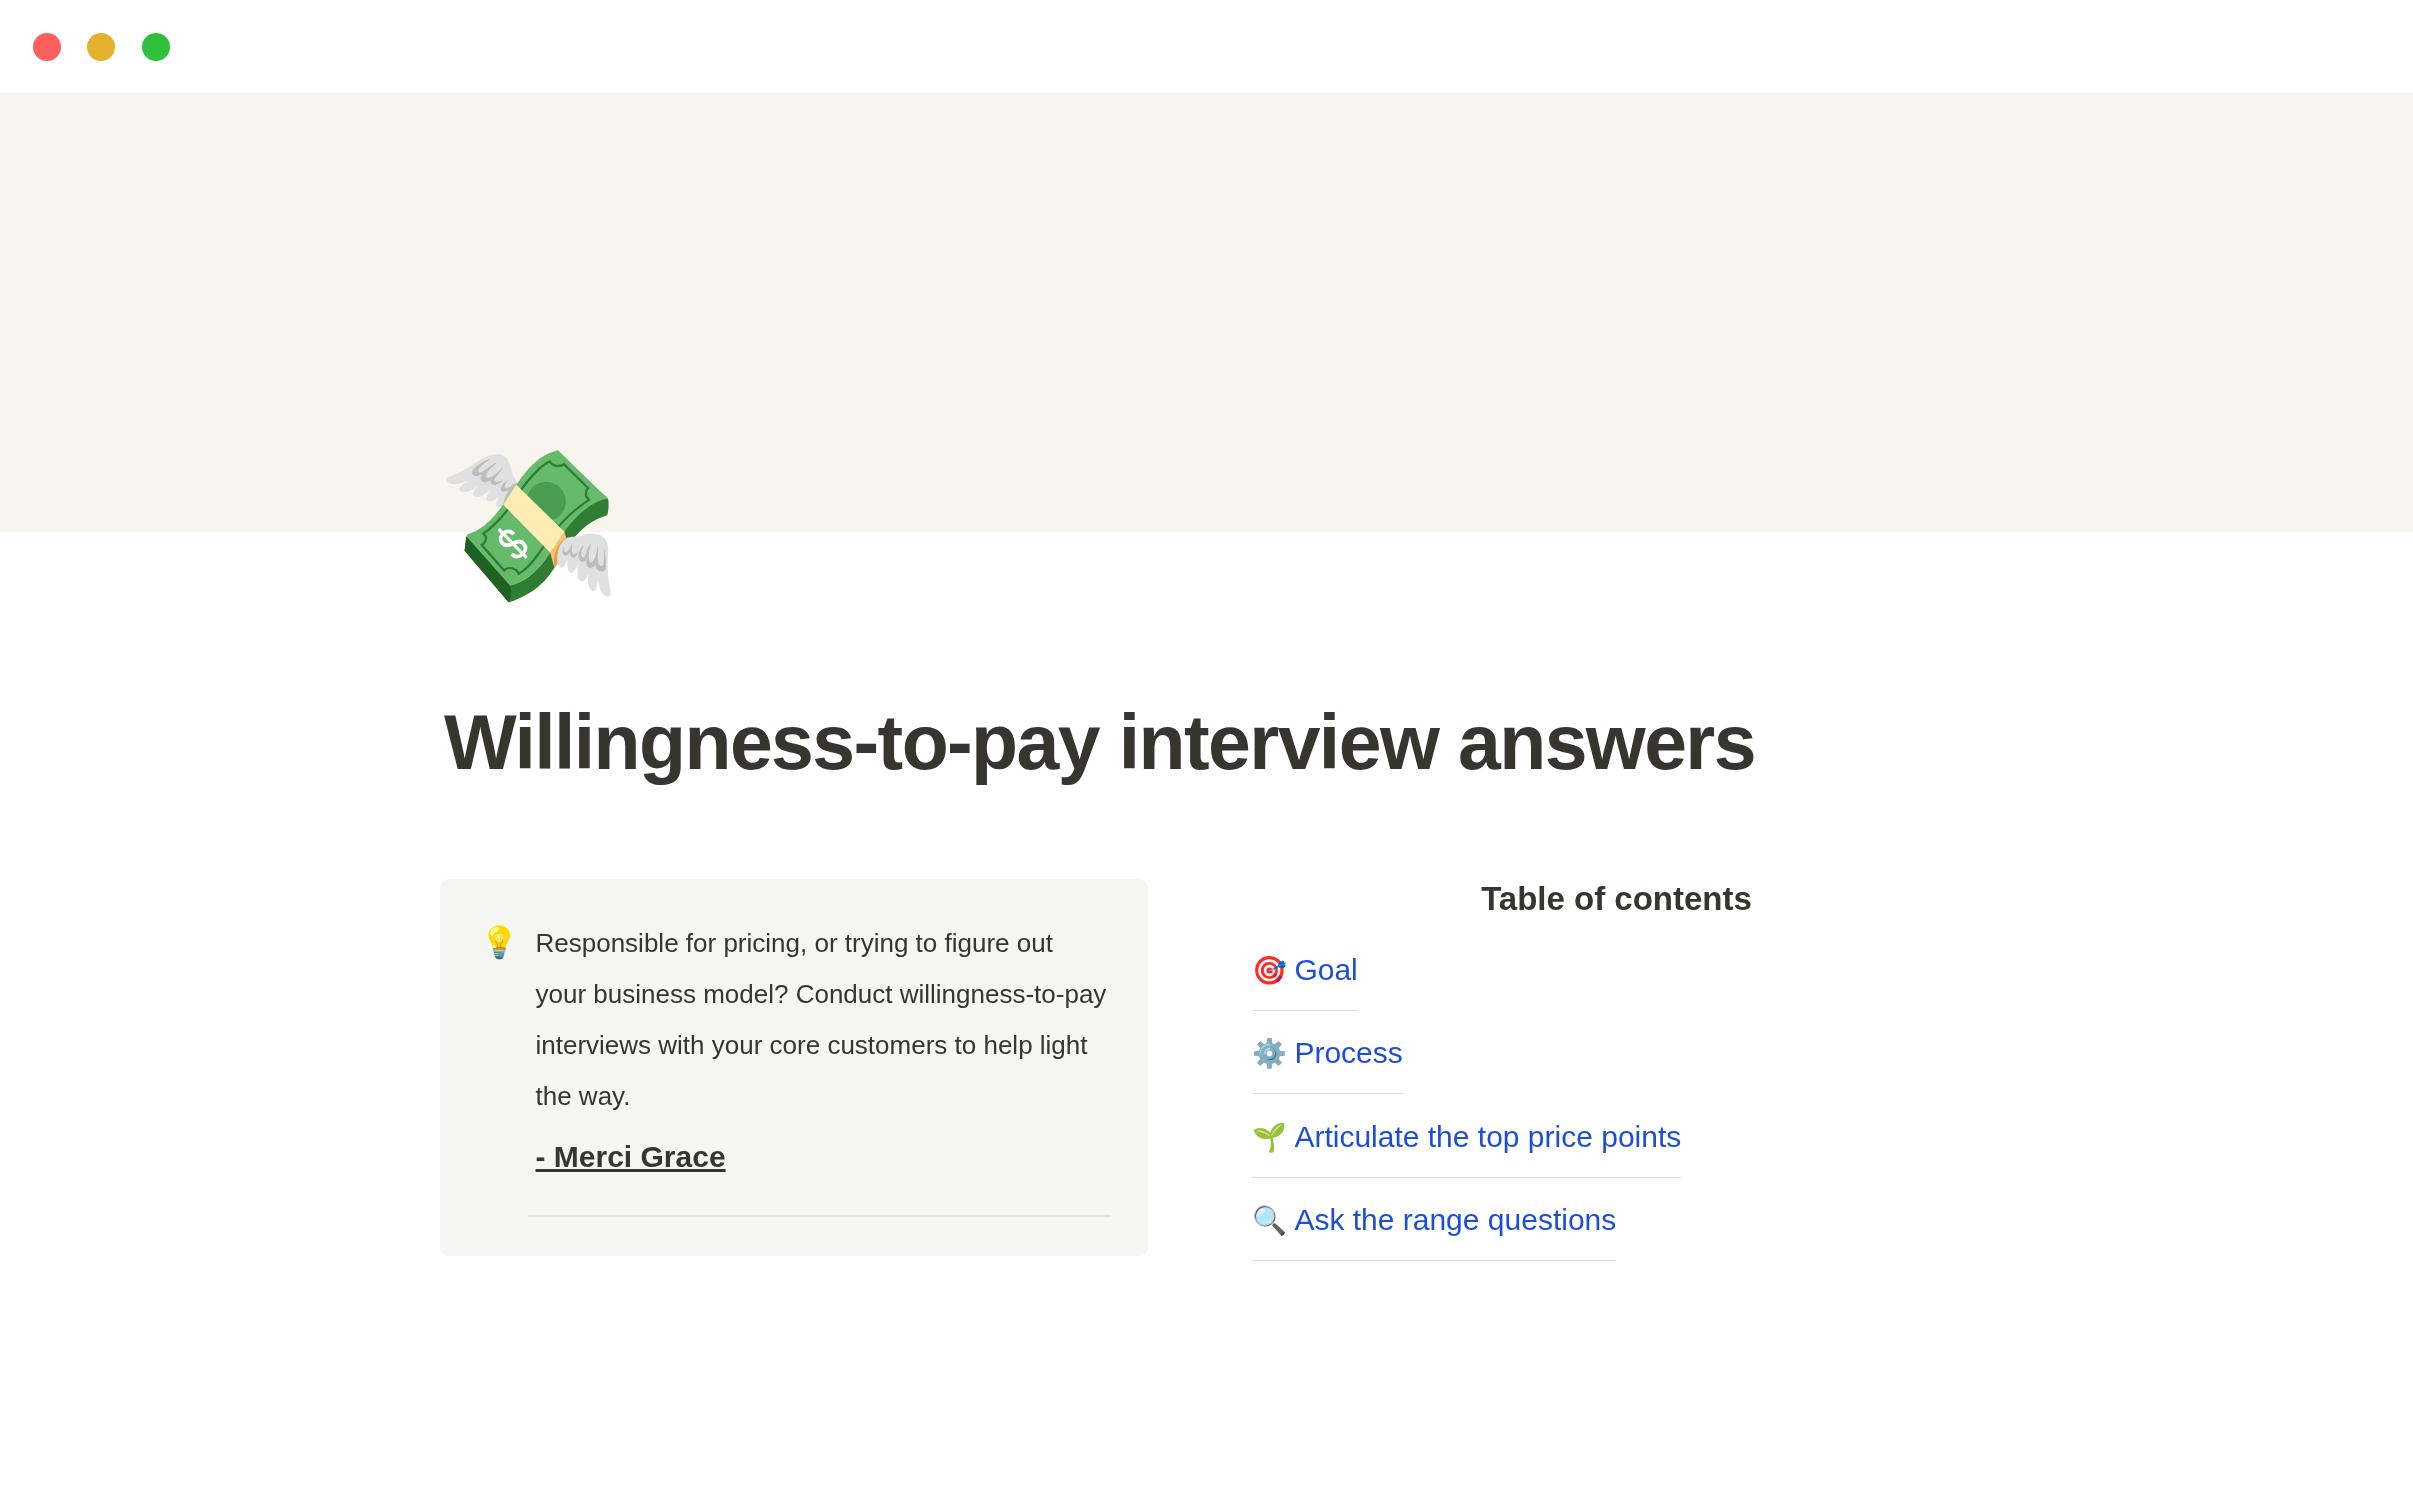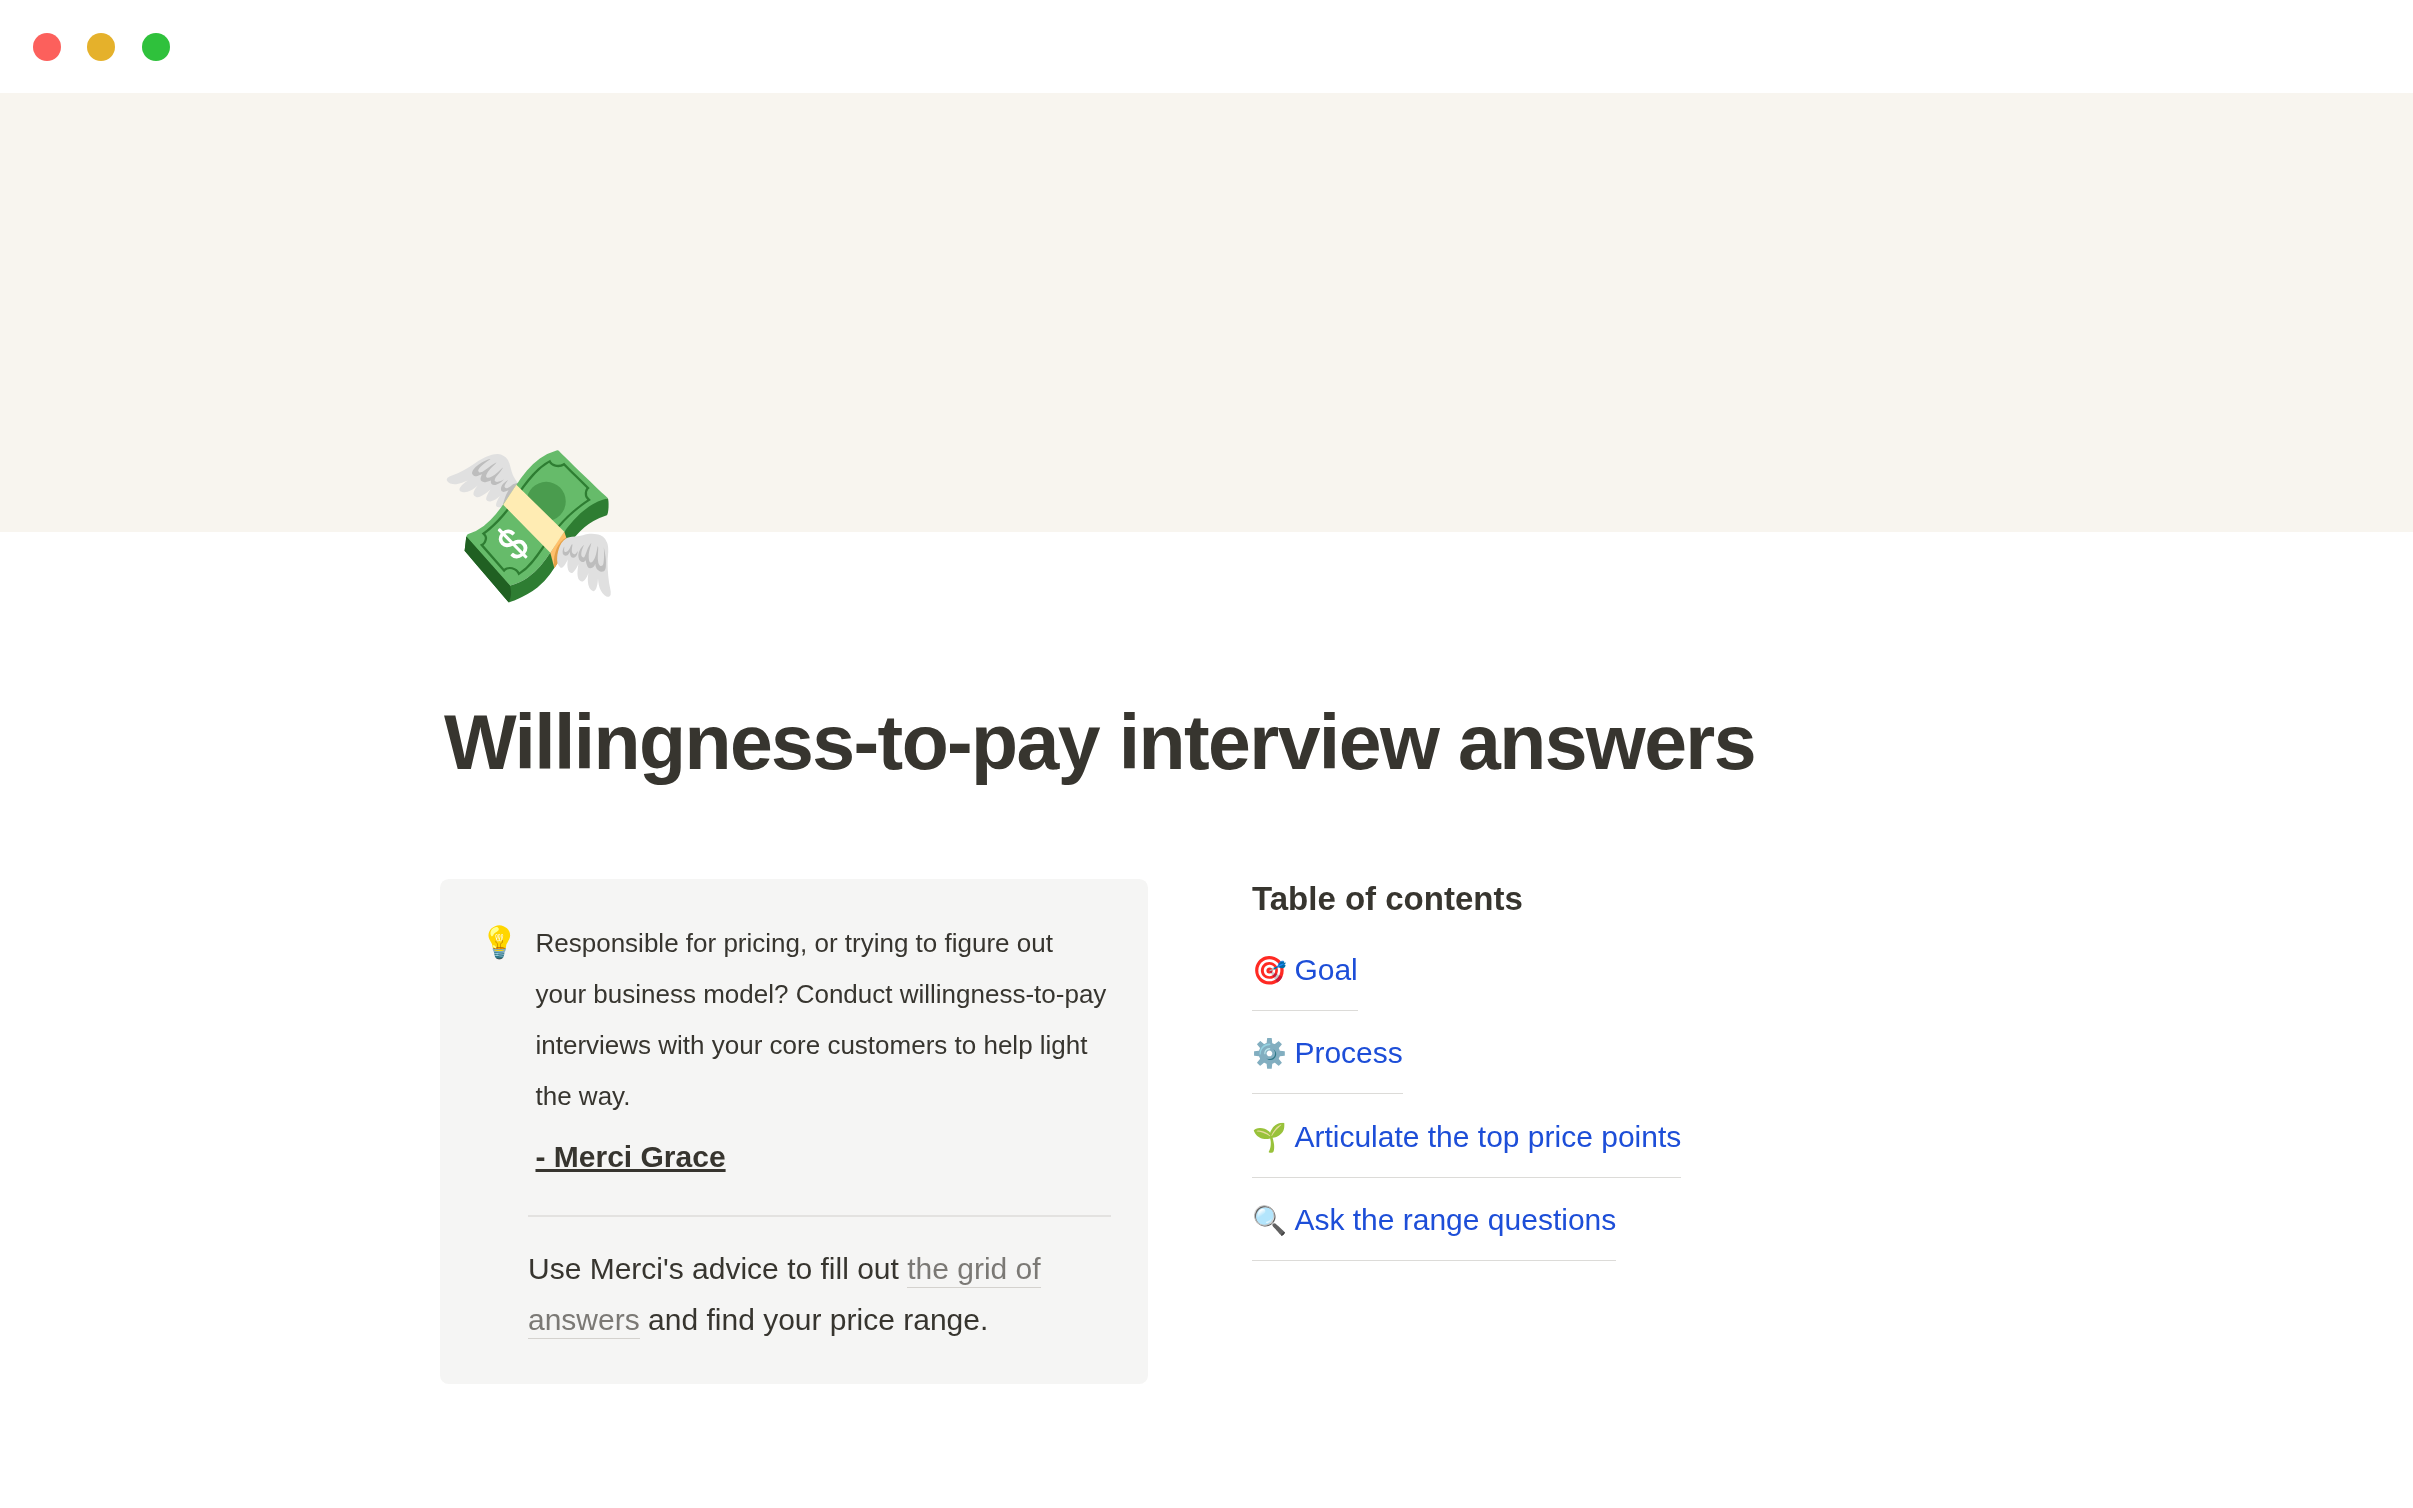--- a/index.html
+++ b/index.html
@@ -159,20 +159,21 @@
     cursor: pointer;
   }
 
   
   .toc-title {
     font-size: 33px;
     line-height: 39px;
     font-weight: 700;
     color: #37352f;
     margin-bottom: 31px;
+    text-align: center;
   }
   .toc-list { list-style: none; }
   .toc-item {
     margin-bottom: 21.4px;
     line-height: 41px;
     white-space: nowrap;
   }
   .toc-link {
     font-size: 30px;
     color: #1d4ed8;
@@ -214,21 +215,20 @@
       <div class="col-left">
         <div class="callout">
           <div class="callout-top">
             <div class="callout-emoji">💡</div>
             <div class="callout-body">
               <p class="callout-quote">Responsible for pricing, or trying to figure out your business model? Conduct willingness-to-pay interviews with your core customers to help light the way.</p>
               <p class="callout-attrib">- Merci Grace</p>
             </div>
           </div>
           <div class="callout-divider"></div>
-          <p class="callout-footer"><span>Use Merci's advice to fill out </span><a class="inline-link">the grid of answers</a><span> and find your price range.</span></p>
         </div>
       </div>
 
       <div class="col-right">
         <div class="toc-title">Table of contents</div>
         <ul class="toc-list">
           <li class="toc-item">
             <a class="toc-link"><span class="toc-emoji">🎯</span><span>Goal</span></a>
           </li>
           <li class="toc-item">

